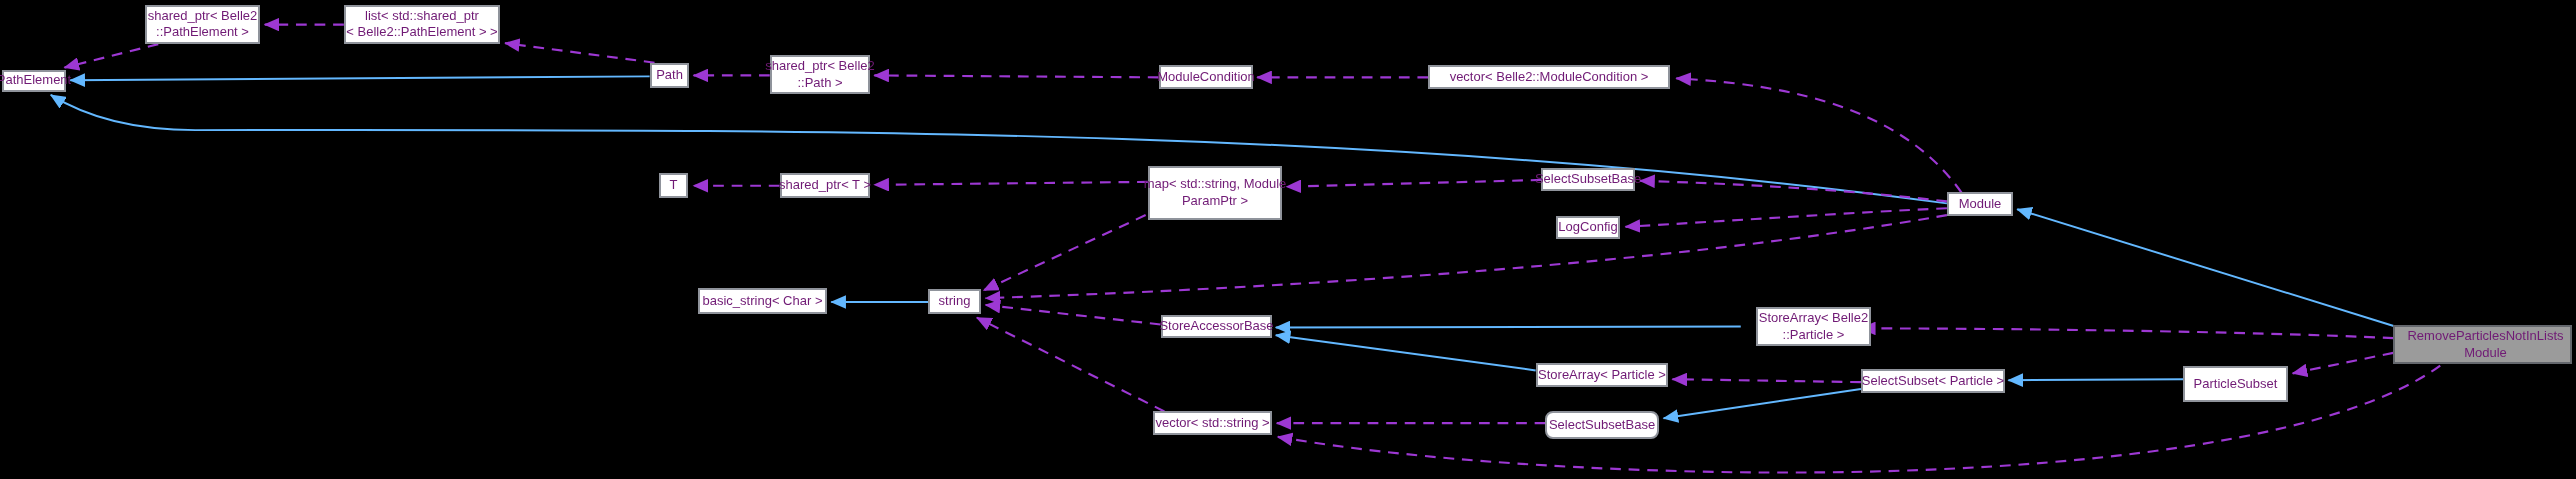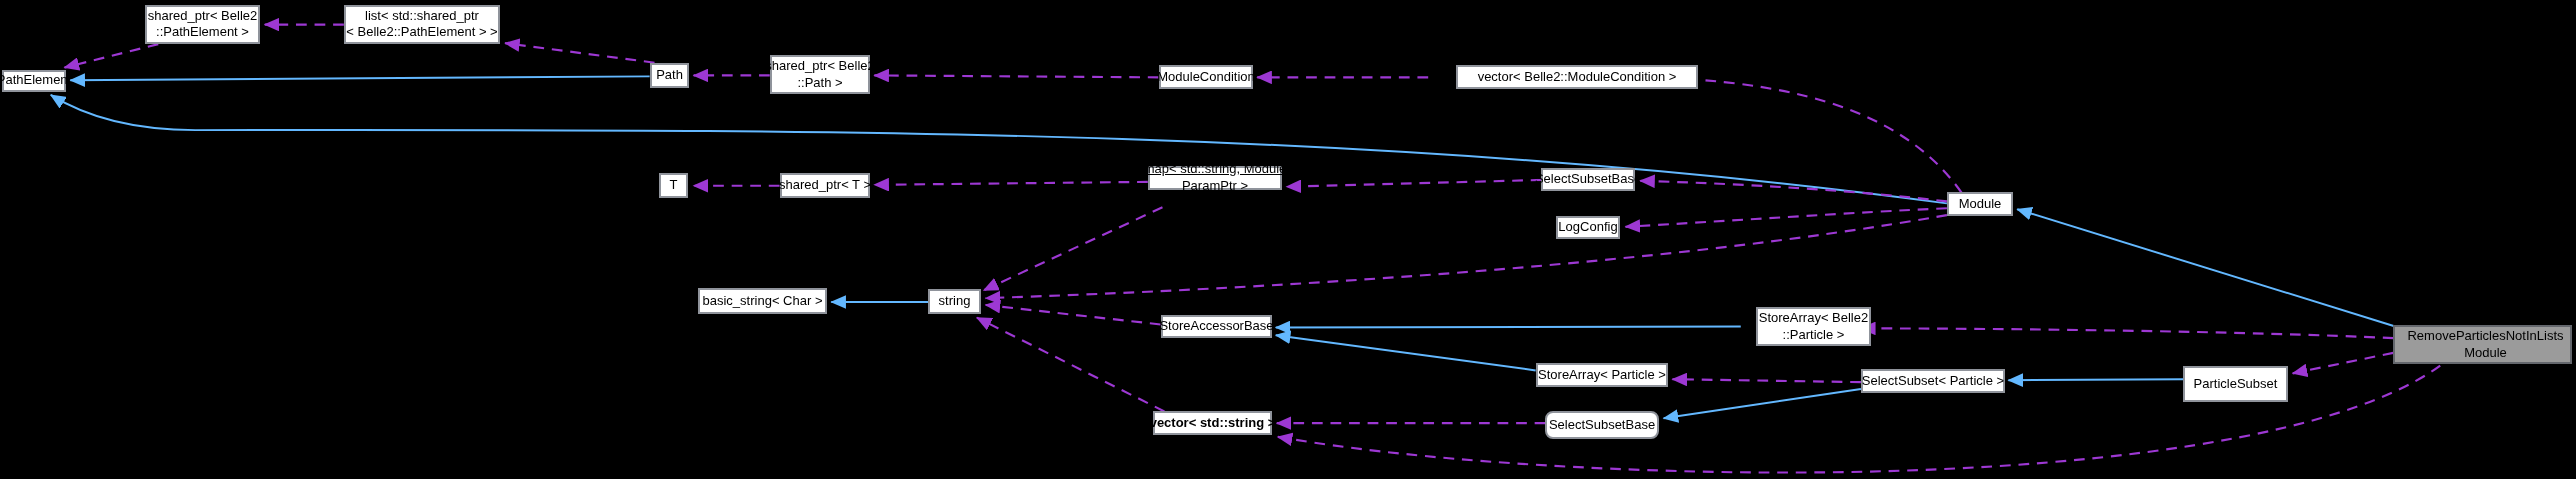--- a/index.html
+++ b/index.html
@@ -28,21 +28,21 @@
   .edge-inheritance {
     fill: none;
     stroke: #63b8ff;
     stroke-width: 2;
   }
   .node {
     position: absolute;
     box-sizing: border-box;
     background: #ffffff;
     border: 2px solid #8f939b;
-    color: #000000;
+    color: #701a75;
     display: flex;
     flex-direction: column;
     align-items: center;
     justify-content: center;
     text-align: center;
     font-size: 13px;
     line-height: 1.3;
     white-space: nowrap;
     cursor: pointer;
   }
@@ -112,30 +112,30 @@
       <div class="node" style="left: 650px; top: 63px; width: 39px; height: 25.4px; text-align: right;">
         <span class="line">Path</span>
       </div>
       <div class="node" style="left: 770px; top: 55px; width: 100px; height: 39px;">
         <span class="line">shared_ptr&lt; Belle2</span>
         <span class="line">::Path &gt;</span>
       </div>
       <div class="node" style="left: 1159px; top: 65px; width: 94px; height: 24.4px;">
         <span class="line">ModuleCondition</span>
       </div>
-      <div class="node" style="left: 1428px; top: 65px; width: 242px; height: 24.4px; margin-left: 28px;">
+      <div class="node" style="left: 1428px; top: 65px; width: 242px; height: 24.4px;">
         <span class="line">vector&lt; Belle2::ModuleCondition &gt;</span>
       </div>
       <div class="node" style="left: 659px; top: 173px; width: 29px; height: 25.4px;">
         <span class="line">T</span>
       </div>
       <div class="node" style="left: 780px; top: 173px; width: 90px; height: 25.4px;">
         <span class="line">shared_ptr&lt; T &gt;</span>
       </div>
-      <div class="node" style="left: 1148px; top: 166px; width: 134px; height: 24px; text-decoration: underline;">
+      <div class="node" style="left: 1148px; top: 166px; width: 134px; height: 54px;">
         <span class="line">map&lt; std::string, Module</span>
         <span class="line">ParamPtr &gt;</span>
       </div>
       <div class="node" style="left: 1541px; top: 168px; width: 94px; height: 23.4px;">
         <span class="line">SelectSubsetBase</span>
       </div>
       <div class="node" style="left: 1556px; top: 216px; width: 64px; height: 23.4px;">
         <span class="line">LogConfig</span>
       </div>
       <div class="node" style="left: 1947px; top: 192px; width: 66px; height: 24.4px;">
@@ -160,21 +160,21 @@
       <div class="node" style="left: 1861px; top: 369px; width: 144px; height: 24.4px; text-align: center;">
         <span class="line">SelectSubset&lt; Particle &gt;</span>
       </div>
       <div class="node" style="left: 2183px; top: 366px; width: 105px; height: 36px;">
         <span class="line">ParticleSubset</span>
       </div>
       <div class="node highlight" style="left: 2393px; top: 325px; width: 179px; height: 39px; padding-left: 6px;">
         <span class="line">RemoveParticlesNotInLists</span>
         <span class="line">Module</span>
       </div>
-      <div class="node" style="left: 1153px; top: 411px; width: 119px; height: 24.4px; font-weight: bold;">
+      <div class="node" style="left: 1153px; top: 411px; width: 119px; height: 24.4px;">
         <span class="line">vector&lt; std::string &gt;</span>
       </div>
       <div class="node" style="left: 1545px; top: 411px; width: 114px; height: 28px; border-radius: 8px;">
         <span class="line">SelectSubsetBase</span>
       </div>
     </div>
 </div>
 
 
 </body></html>

